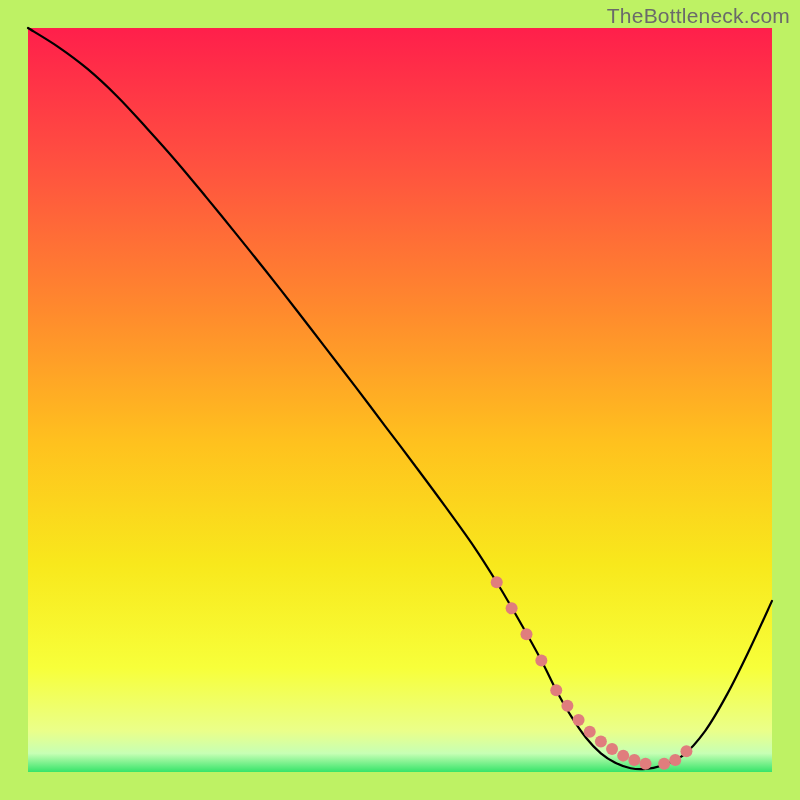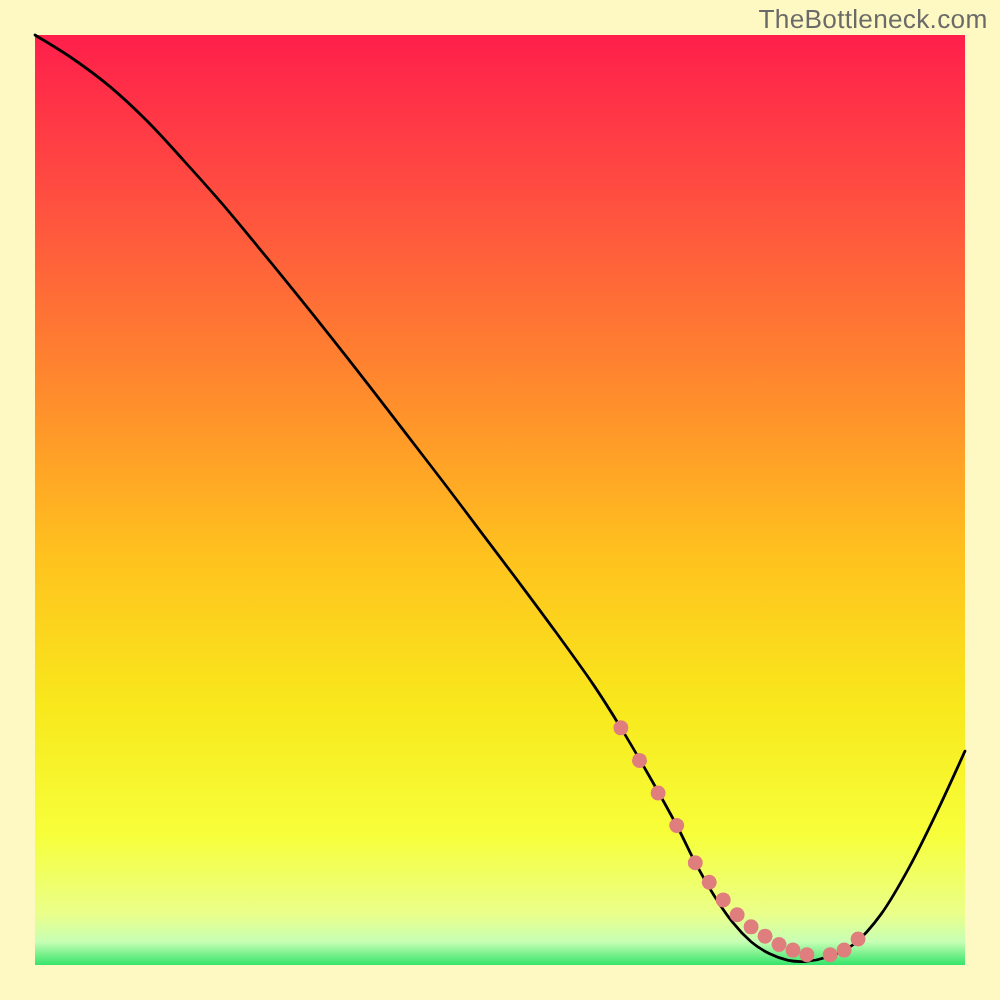--- a/index.html
+++ b/index.html
@@ -8,21 +8,21 @@
     width: 800px;
     height: 800px;
     background: #000;
     overflow: hidden;
     font-family: Arial, Helvetica, sans-serif;
   }
   .stage {
     position: relative;
     width: 800px;
     height: 800px;
-    background: #fef9c3;
+    background: #bef264;
   }
   .watermark {
     position: absolute;
     top: 4px;
     right: 10px;
     color: #6a6a6a;
     font-size: 21px;
     font-weight: 400;
     letter-spacing: 0.2px;
     z-index: 5;

